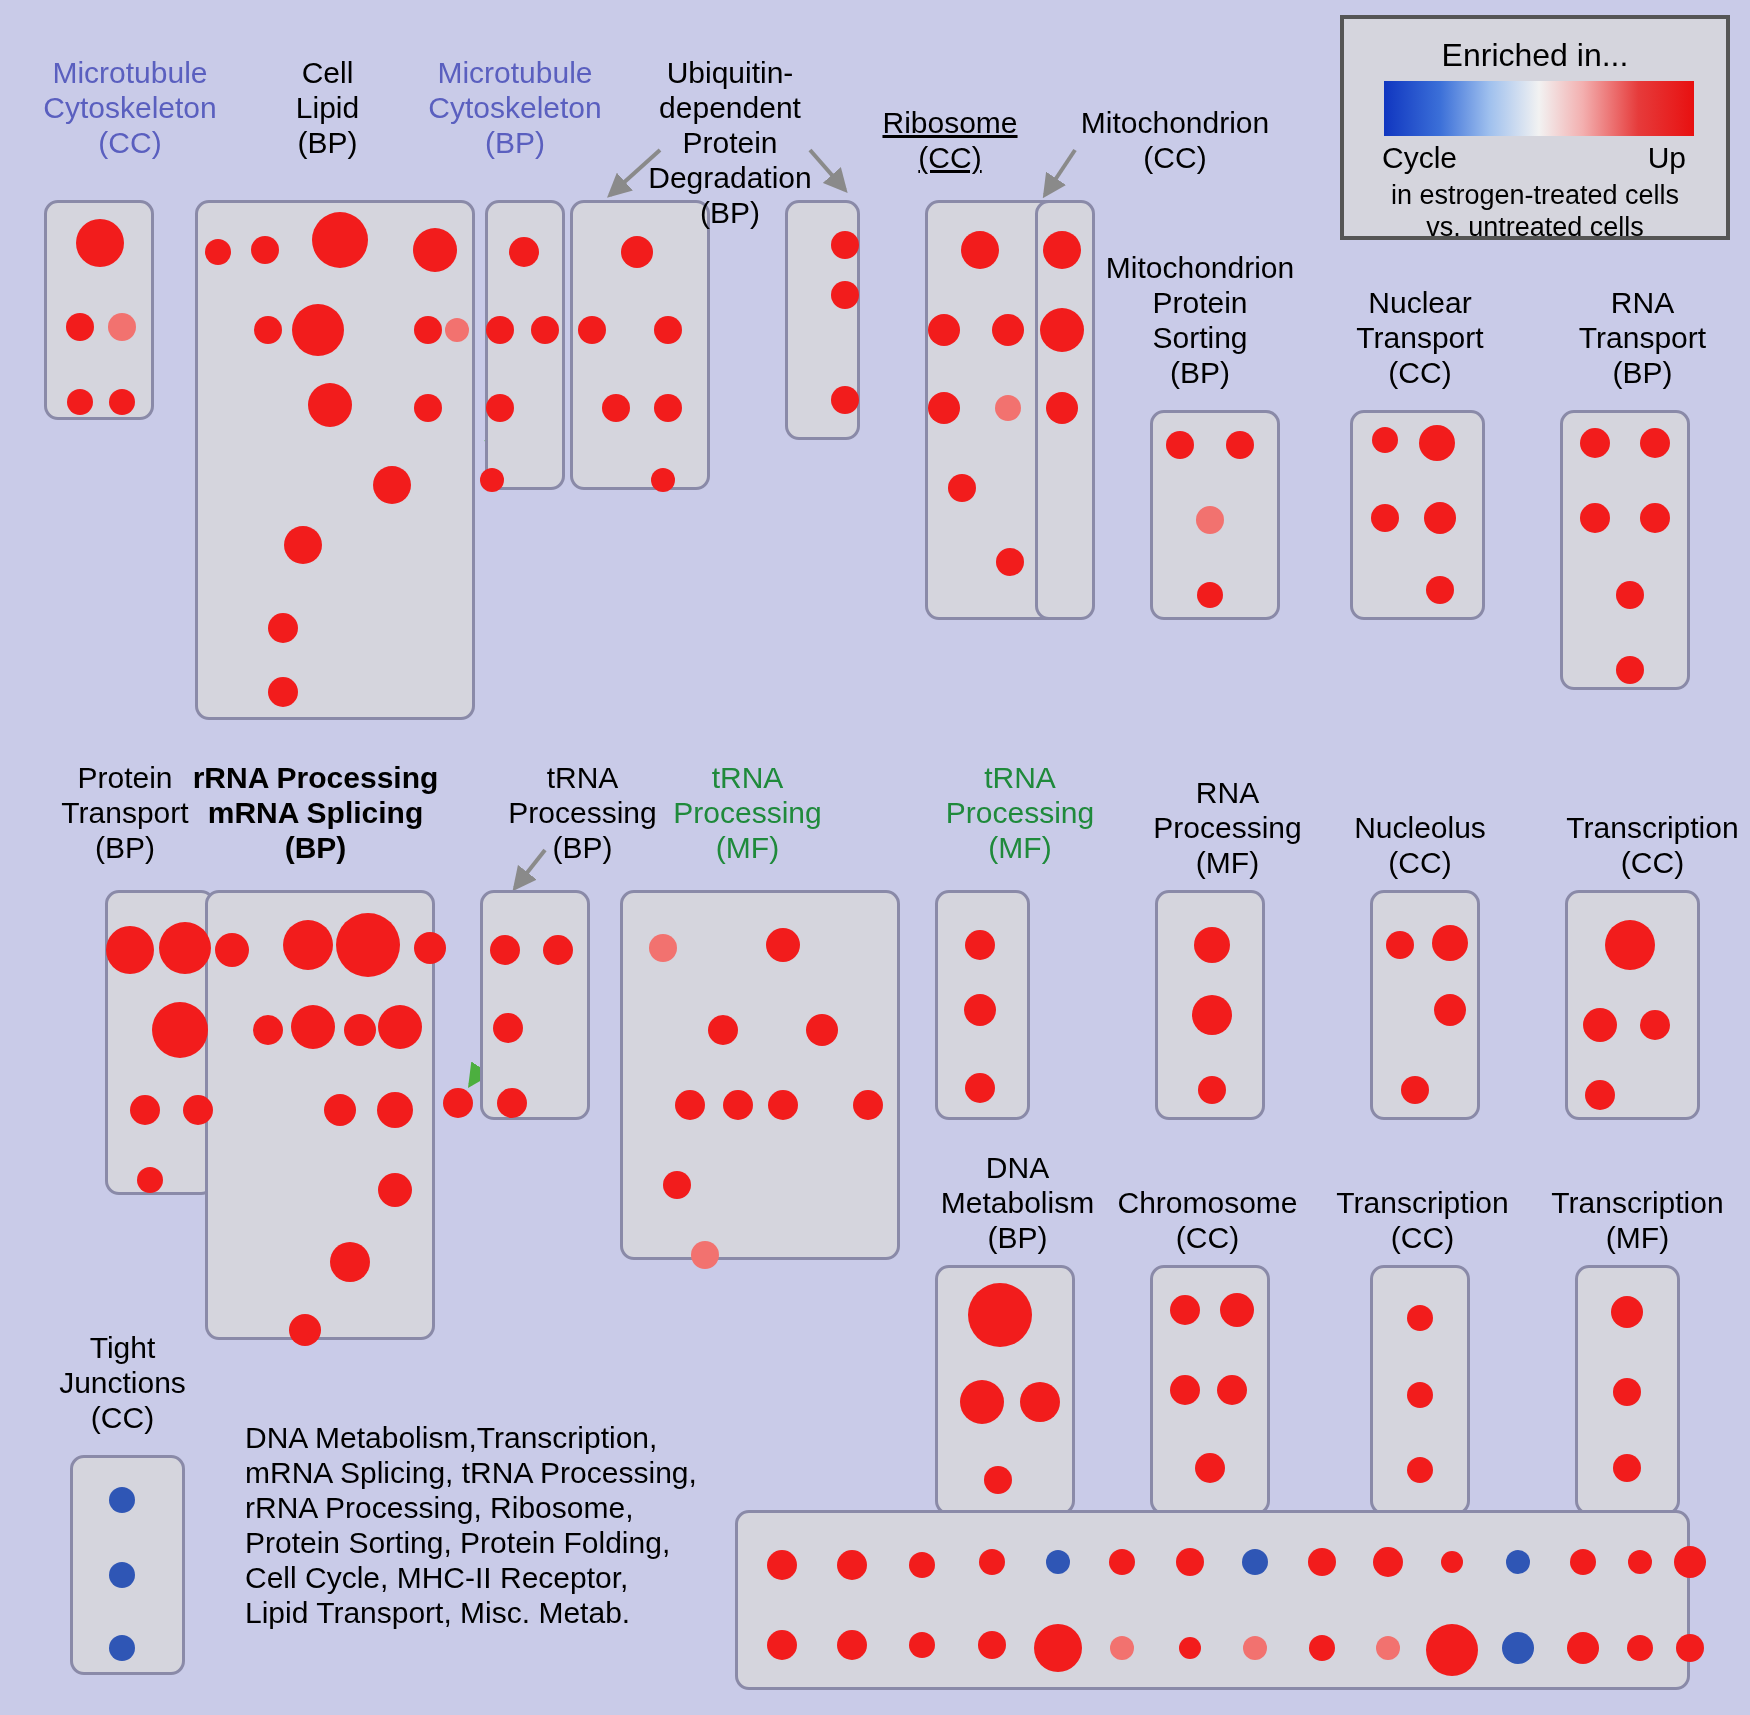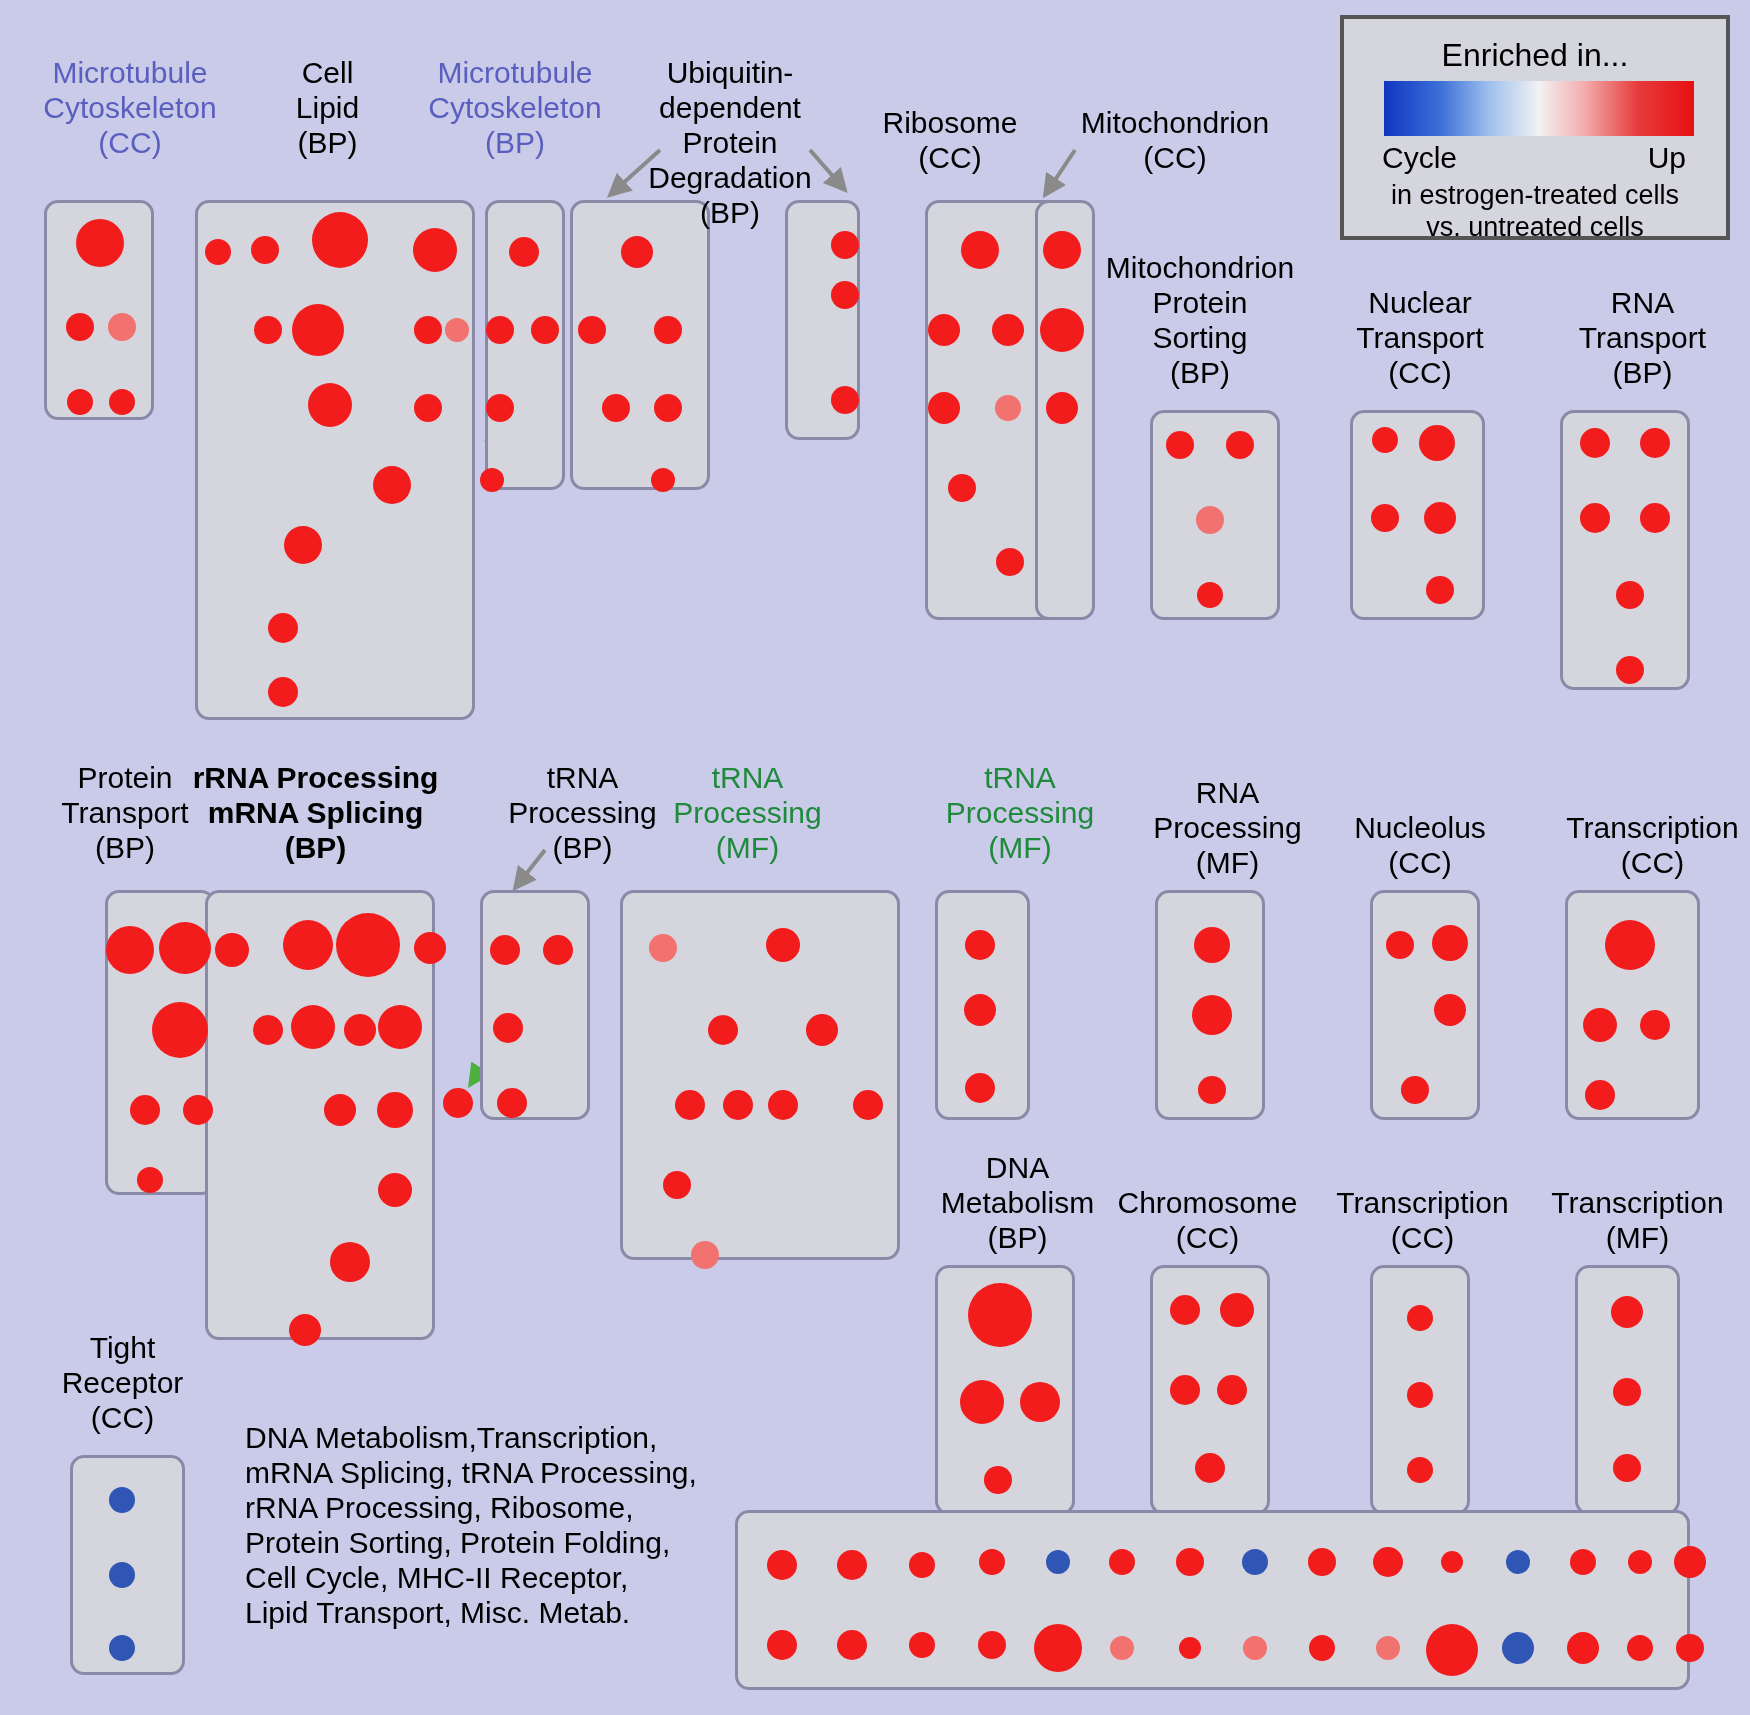--- a/index.html
+++ b/index.html
@@ -367,21 +367,21 @@
 Lipid
 (BP)</div>
     <div class="label purple" style="left: 415px; top: 55px; width: 200px;">Microtubule
 Cytoskeleton
 (BP)</div>
     <div class="label" style="left: 630px; top: 55px; width: 200px;">Ubiquitin-
 dependent
 Protein
 Degradation
 (BP)</div>
-    <div class="label" style="left: 860px; top: 105px; width: 180px;">Ribosome
+    <div class="label" style="left: 860px; top: 105px; width: 180px; text-decoration: underline;">Ribosome
 (CC)</div>
     <div class="label" style="left: 1065px; top: 105px; width: 220px;">Mitochondrion
 (CC)</div>
     <div class="label" style="left: 1095px; top: 250px; width: 210px;">Mitochondrion
 Protein
 Sorting
 (BP)</div>
     <div class="label" style="left: 1330px; top: 285px; width: 180px;">Nuclear
 Transport
 (CC)</div>
@@ -413,21 +413,21 @@
     <div class="label" style="left: 925px; top: 1150px; width: 185px;">DNA
 Metabolism
 (BP)</div>
     <div class="label" style="left: 1105px; top: 1185px; width: 205px;">Chromosome
 (CC)</div>
     <div class="label" style="left: 1325px; top: 1185px; width: 195px;">Transcription
 (CC)</div>
     <div class="label" style="left: 1540px; top: 1185px; width: 195px;">Transcription
 (MF)</div>
     <div class="label" style="left: 40px; top: 1330px; width: 165px;">Tight
-Receptor
+Junctions
 (CC)</div>
   </div>
 
 <div class="label left" id="misc-caption" style="left: 245px; top: 1420px; width: 520px;">DNA Metabolism,Transcription,
 mRNA Splicing, tRNA Processing,
 rRNA Processing, Ribosome,
 Protein Sorting, Protein Folding,
 Cell Cycle, MHC-II Receptor,
 Lipid Transport, Misc. Metab.</div>
 

